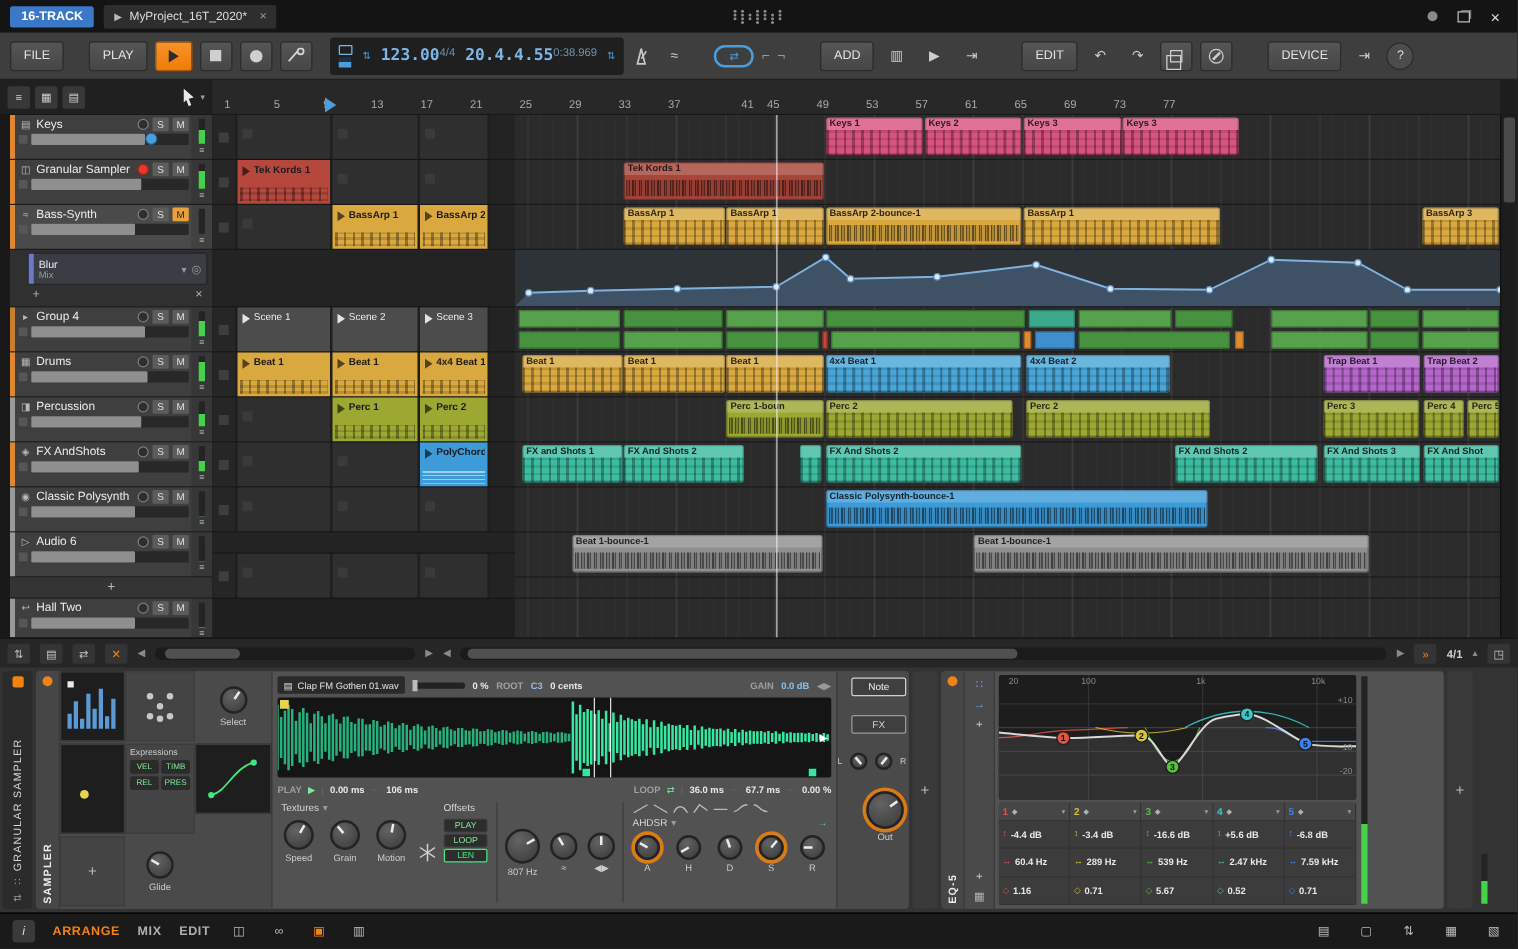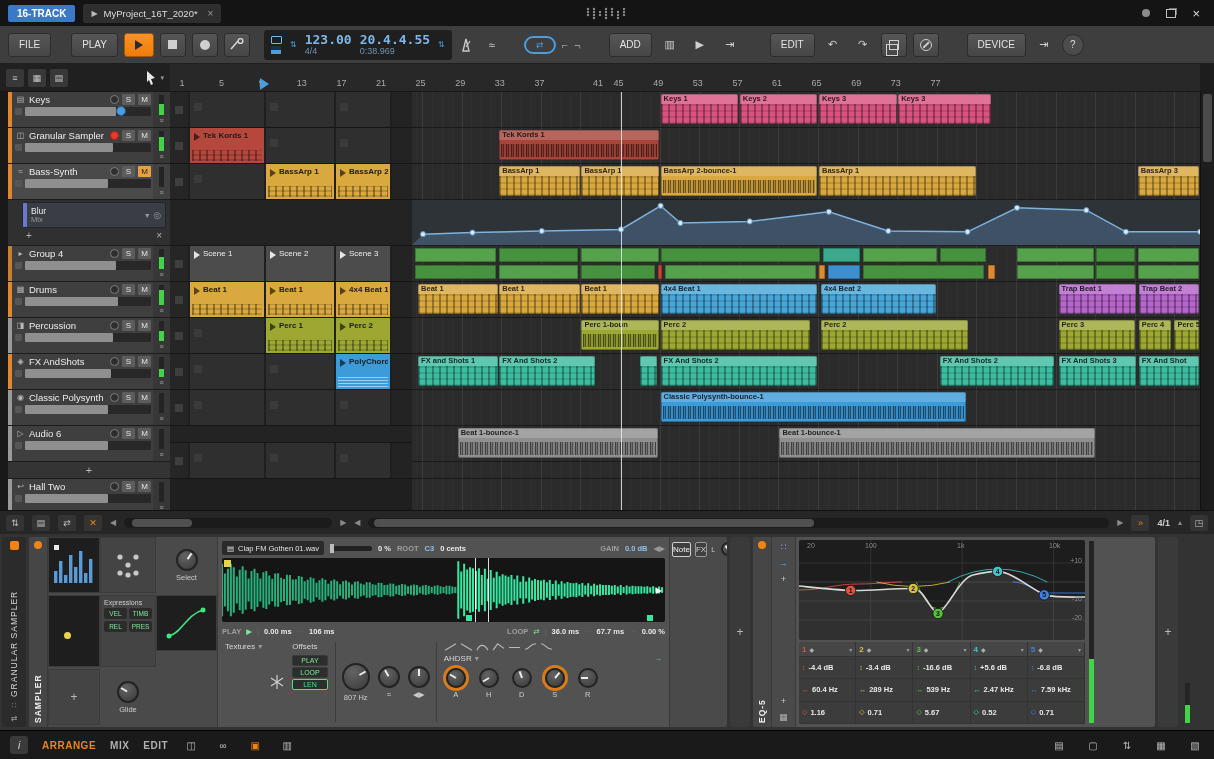--- a/index.html
+++ b/index.html
@@ -23,21 +23,21 @@
 .tbtn{background:linear-gradient(#565656,#464646);border:1px solid #2c2c2c;border-radius:3px;color:#e2e2e2;height:24px;display:inline-flex;align-items:center;justify-content:center;padding:0 10px;font-size:10px}
 .tbtn.ic{width:26px;padding:0;font-size:11px;color:#d8d8d8}
 .tbtn.playmain{background:linear-gradient(#f8922a,#ef7c08);border-color:#a85605;width:30px}
 .tri-r{width:0;height:0;border-top:5px solid transparent;border-bottom:5px solid transparent;border-left:8px solid #2b2b2b}
 .sqstop{width:9px;height:9px;background:#cfcfcf}
 .reccirc{width:10px;height:10px;border-radius:50%;background:#cfcfcf}
 .display{background:#1f1f1f;border-radius:3px;height:30px;display:flex;align-items:center;padding:2px 7px;gap:8px;margin-left:8px}
 .disp-icons{display:flex;flex-direction:column;gap:2px;align-items:center}
 .mon{width:11px;height:8px;border:1px solid #7db6e8;border-radius:1px}
 .mtr{width:10px;height:8px;background:linear-gradient(to top,#4a9ede 55%,#203040 55%)}
-.dcol{display:flex;flex-direction:column;justify-content:space-between;line-height:1.05}
+.dcol{display:flex;flex-direction:row;justify-content:space-between;line-height:1.05}
 .dbig{color:#7db6e8;font-size:13px;font-weight:bold;font-family:"DejaVu Sans Mono",monospace}
 .dsmall{color:#6f93ad;font-size:9px;font-family:Liberation Sans, sans-serif}
 .updn{color:#4a9ede;font-size:8px;line-height:1}
 .loop-pill{width:32px;height:18px;border:2px solid #4a9ede;border-radius:9px;display:flex;align-items:center;justify-content:center;color:#4a9ede;font-size:9px}
 .punch{color:#9a9a9a;font-size:11px}
 .sp8{width:8px}.sp16{width:16px}
 .tico{color:#cfcfcf;font-size:11px;width:24px;text-align:center}
 .copyic{position:relative;width:10px;height:10px;border:1px solid #d0d0d0;background:transparent}
 .copyic::before{content:"";position:absolute;left:-4px;top:3px;width:10px;height:10px;border:1px solid #d0d0d0}
 .delic{width:12px;height:12px;border:1.5px solid #d0d0d0;border-radius:50%;position:relative}
@@ -183,21 +183,21 @@
 .samp-bottom{flex:1;display:flex;align-items:stretch;gap:4px}
 .sec{display:flex;flex-direction:column;padding:2px 3px}
 .sec-title{font-size:8px;color:#d6d6d6;display:flex;align-items:center;gap:3px;margin-bottom:3px}
 .garr{color:#3fe87f;margin-left:auto}
 .krow{display:flex;gap:9px}
 .sdiv{width:1px;background:#3c3c3c;margin:2px 0}
 .offcol{display:flex;flex-direction:column}
 .offbtn{font-size:7px;color:#7fe89a;background:#2d2d2d;border:1px solid #3a3a3a;padding:1px 7px;margin:1px 0;text-align:center;border-radius:2px}
 .offbtn.on{border-color:#3fe87f;color:#3fe87f}
 .envicons{display:flex;gap:3px;margin-bottom:2px}
-.out-col{width:58px;border-left:1px solid #3a3a3a;background:#4a4a4a;display:flex;flex-direction:row;align-items:flex-start;gap:4px;padding:5px 2px}
+.out-col{width:58px;border-left:1px solid #3a3a3a;background:#4a4a4a;display:flex;flex-direction:column;align-items:flex-end;gap:15px;padding:5px 2px}
 .chip{width:44px;height:15px;border:1px solid #cfcfcf;border-radius:2px;color:#f0f0f0;font-size:8px;display:flex;align-items:center;justify-content:center;background:#3f3f3f}
 .chip.dim{border-color:#9a9a9a;color:#d0d0d0}
 .panrow{display:flex;gap:6px;align-items:center;font-size:7px;color:#c8c8c8}
 .plus-slot{width:20px;background:#3a3a3a;border-radius:3px;display:flex;align-items:center;justify-content:center;color:#b8b8b8;font-size:12px}
 .eq-route{width:24px;border-right:1px solid #3a3a3a;background:#4a4a4a;display:flex;flex-direction:column;align-items:center;gap:6px;padding:5px 0;font-size:9px}
 .ricon{color:#b08ae0}.ricon2{color:#5fa8dc}
 .rplus{color:#c8c8c8}
 .eq-main{width:292px;display:flex;flex-direction:column;padding:3px;gap:2px}
 .eq-display{height:100px;background:#1d1d1d;border-radius:2px;position:relative;overflow:hidden}
 .fg{position:absolute;top:2px;font-size:7px;color:#8a8a8a}
@@ -1275,20 +1275,40 @@
             <span class="psep">⋯</span>
             <span class="dval">0.00 %</span>
           </div>
         </div>
         <div class="samp-bottom">
           <div class="sec">
             <div class="sec-title">
                 <span>Textures</span>
                 <span style="color:#9a9a9a">▾</span>
               </div>
+            <div class="krow" id="texknobs">
+                <div class="kcell">
+                  <div class="knob" style="height: 24px; width: 24px;">
+                    <span class="tick" style="--rot: 30deg;"></span>
+                  </div>
+                  <span class="klabel">Speed</span>
+                </div>
+                <div class="kcell">
+                  <div class="knob" style="height: 24px; width: 24px;">
+                    <span class="tick" style="--rot: -40deg;"></span>
+                  </div>
+                  <span class="klabel">Grain</span>
+                </div>
+                <div class="kcell">
+                  <div class="knob" style="height: 24px; width: 24px;">
+                    <span class="tick" style="--rot: 10deg;"></span>
+                  </div>
+                  <span class="klabel">Motion</span>
+                </div>
+              </div>
           </div>
           <svg width="16" height="16" style="align-self:center">
               <g stroke="#d0d0d0" stroke-width="1.2">
                 <line x1="8" y1="1" x2="8" y2="15"></line>
                 <line x1="2" y1="4" x2="14" y2="12"></line>
                 <line x1="14" y1="4" x2="2" y2="12"></line>
               </g>
             </svg>
           <div class="sec offcol">
             <div class="sec-title">

